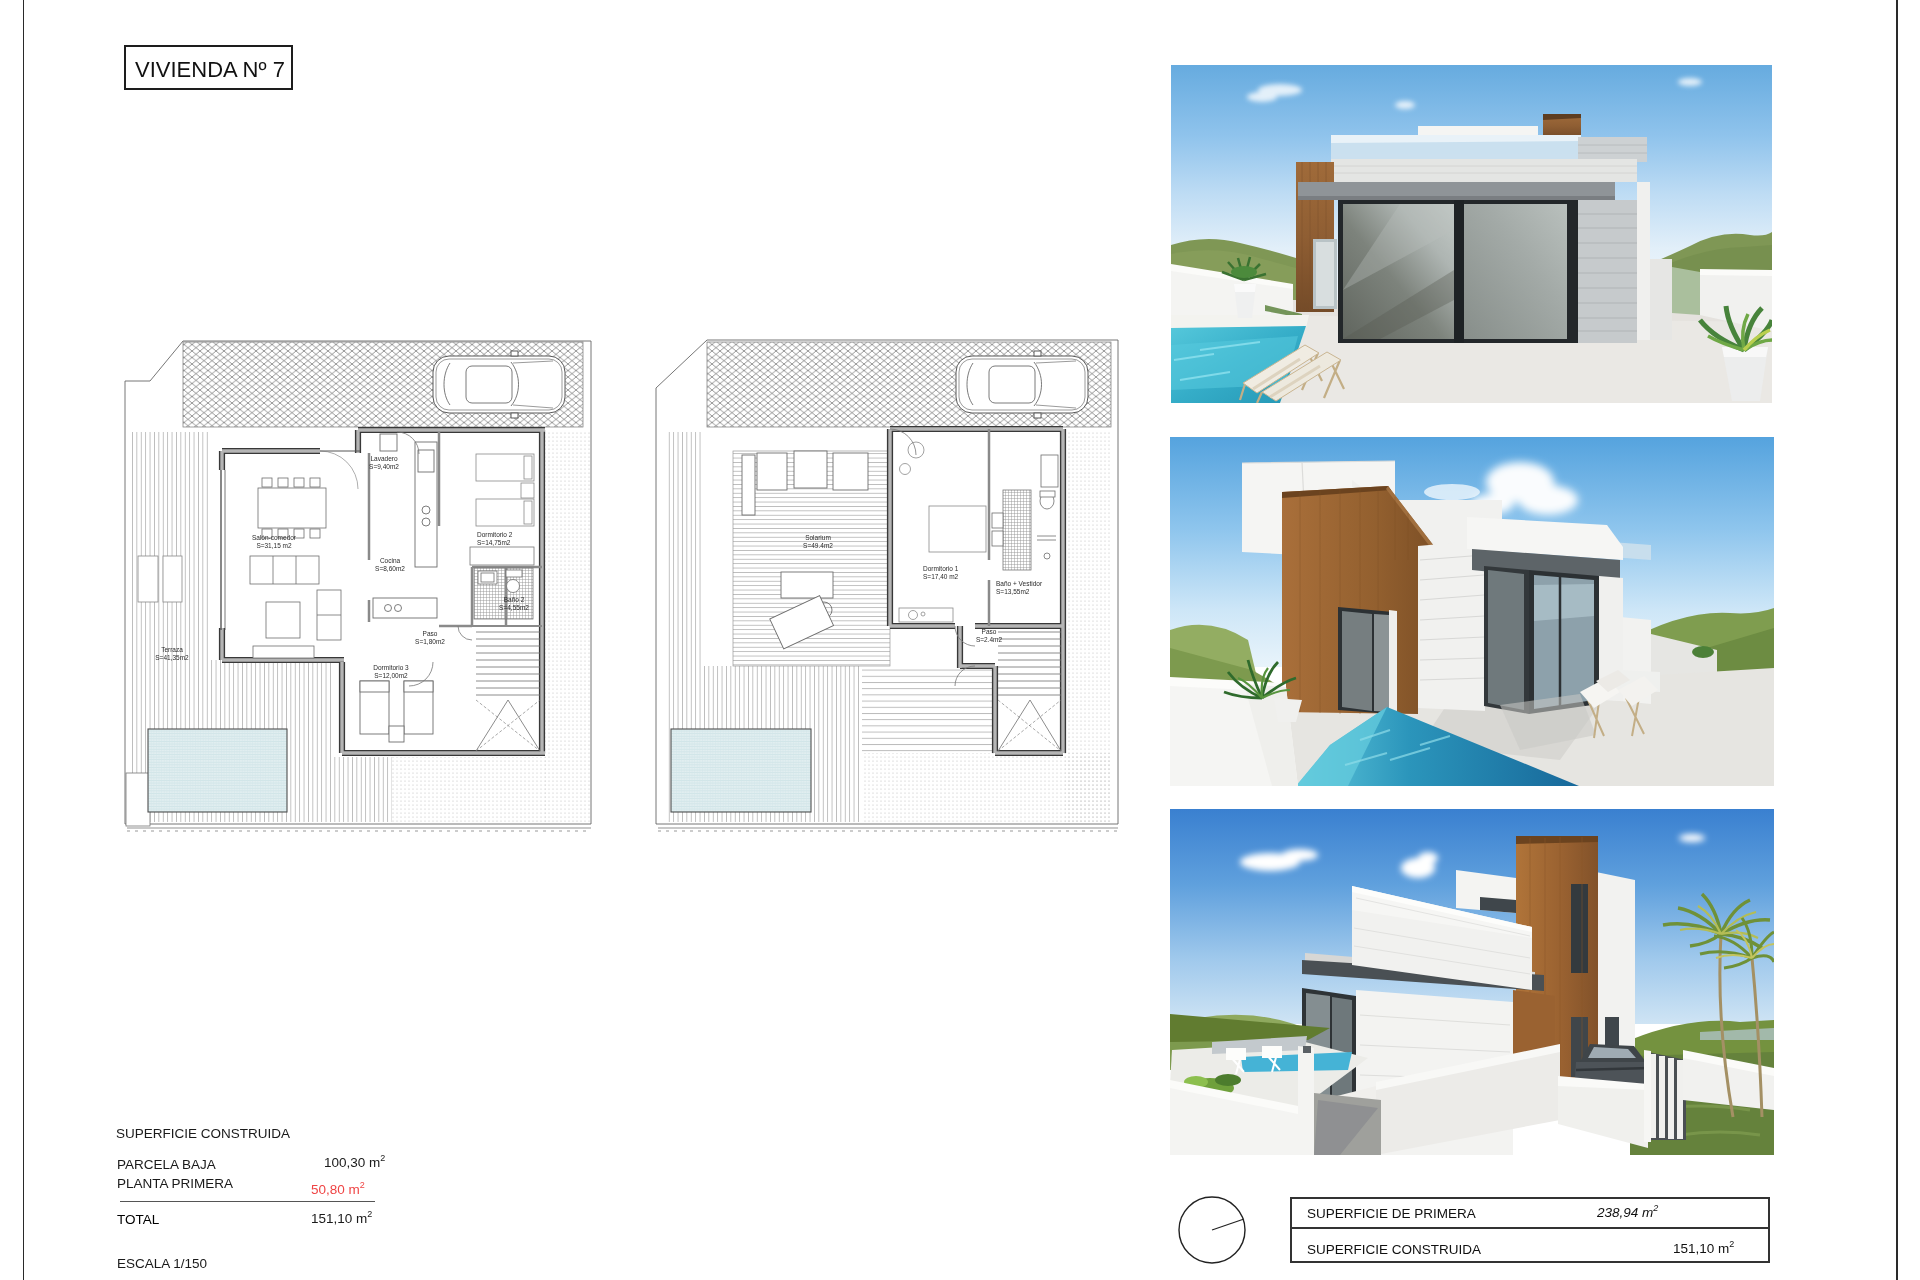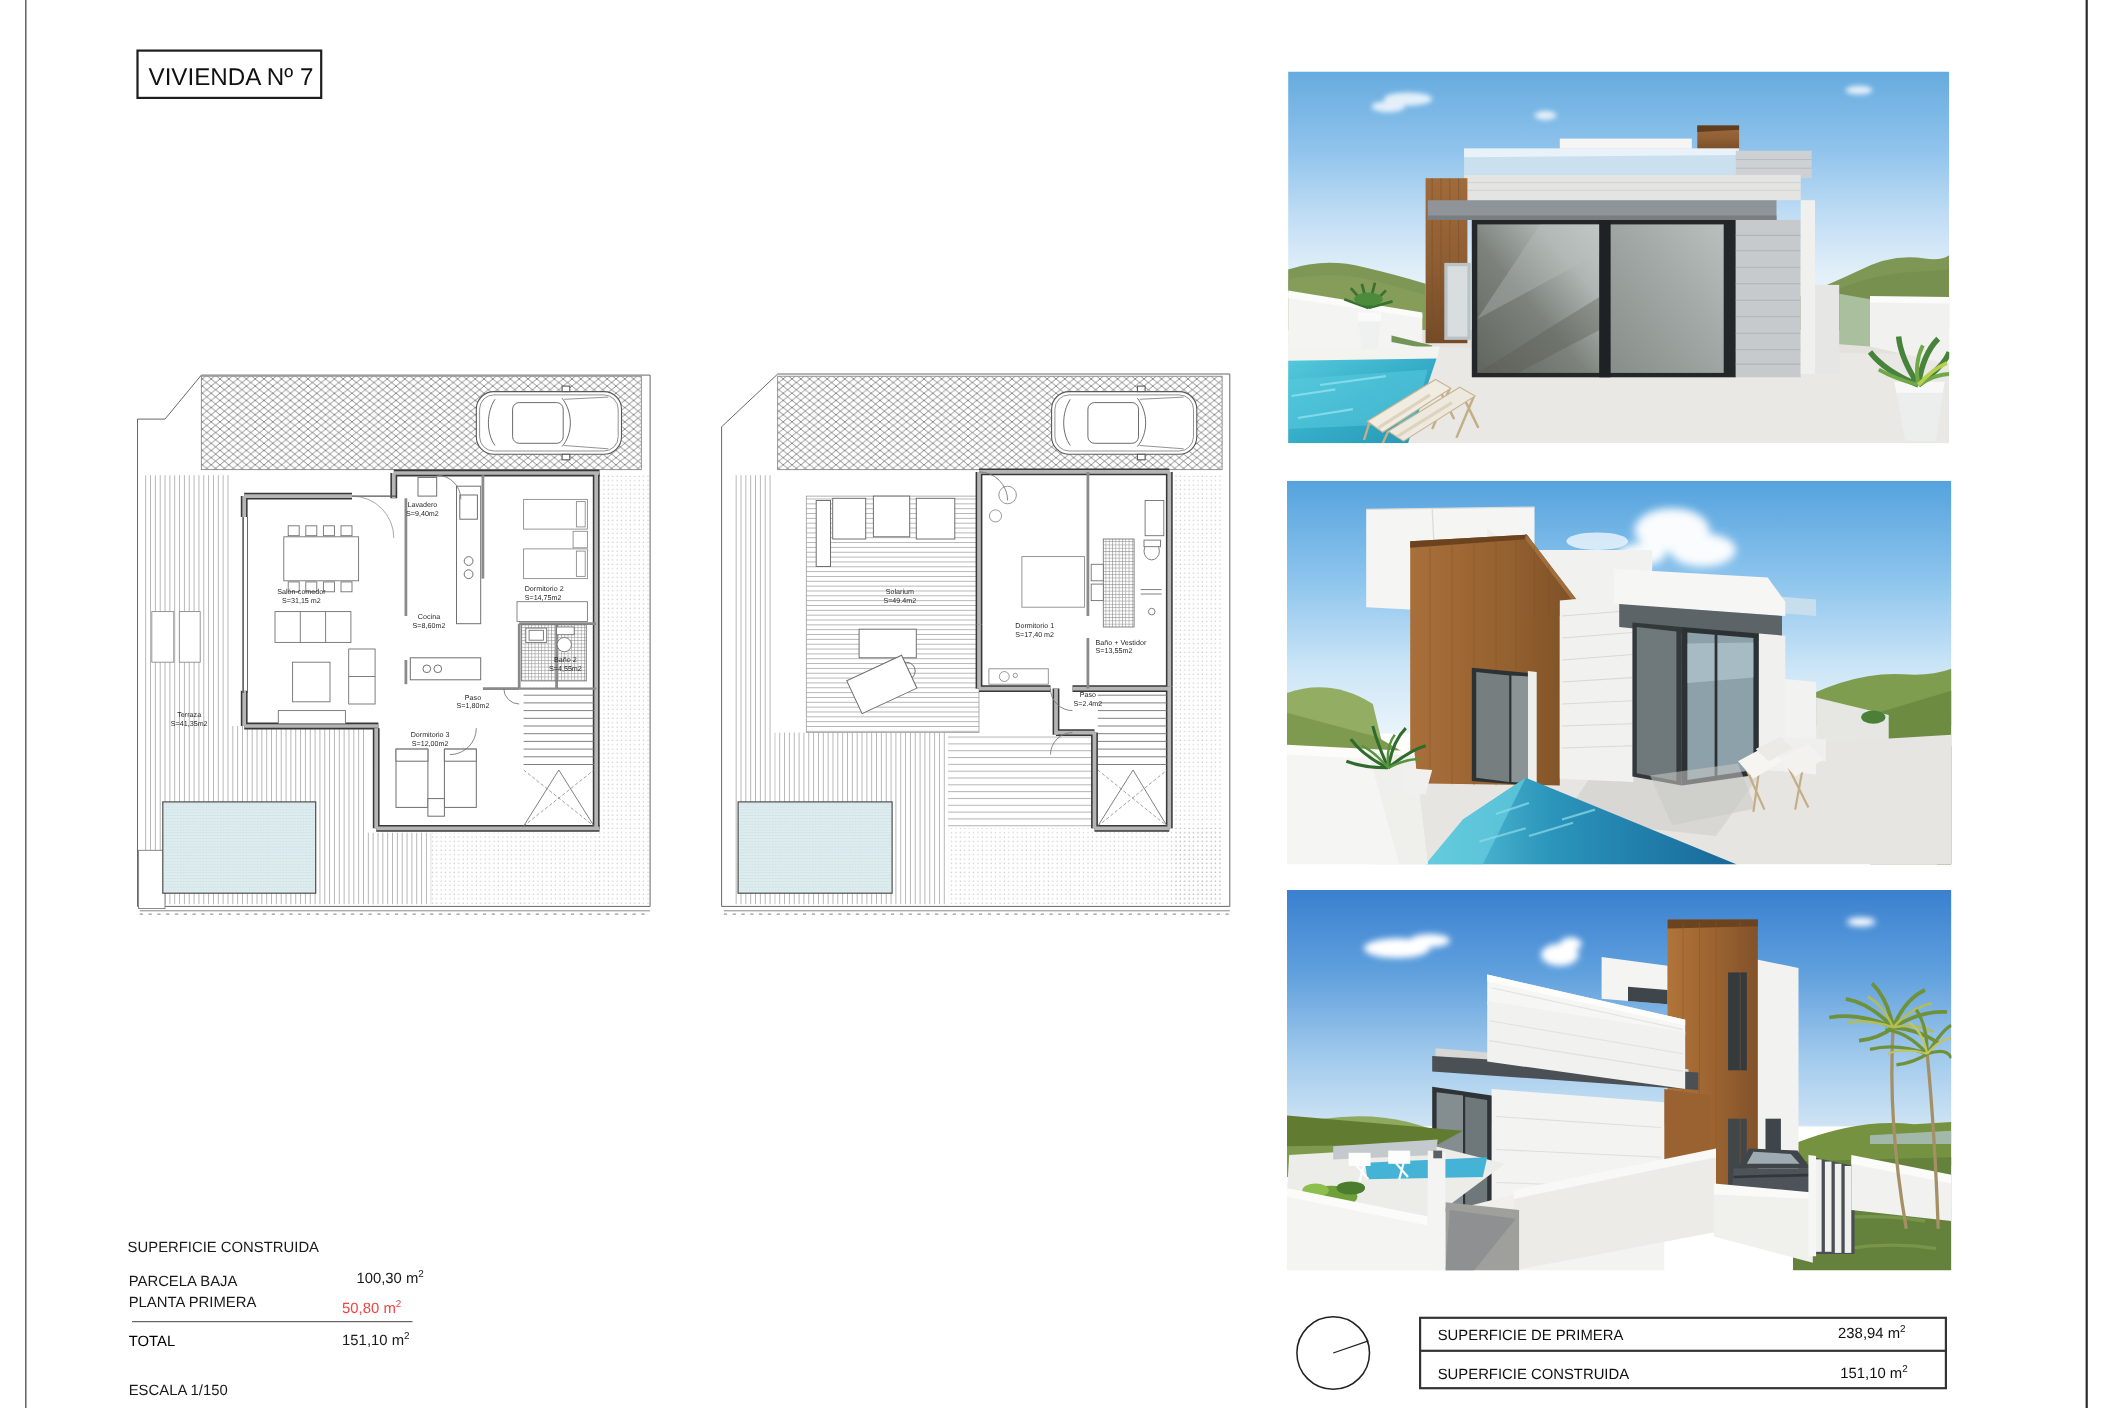--- a/index.html
+++ b/index.html
@@ -677,15 +677,15 @@
 <div class="abs" style="left:117px;top:1256px;font-size:13.5px;color:#1a1a1a;">ESCALA 1/150</div>
 
 <svg class="abs" style="left:1176px;top:1194px" width="76" height="76" viewBox="0 0 76 76">
 <circle cx="36" cy="36" r="33" fill="none" stroke="#222" stroke-width="1.4"></circle>
 <path d="M36 36 L68 25" stroke="#222" stroke-width="1.2" fill="none"></path>
 </svg>
 
 <div class="abs" style="left:1290px;top:1197px;width:480px;height:66px;border:2px solid #333;box-sizing:border-box;"></div>
 <div class="abs" style="left:1290px;top:1227px;width:480px;height:2px;background:#333;"></div>
 <div class="abs" style="left:1307px;top:1206px;font-size:13.5px;color:#111;">SUPERFICIE DE PRIMERA</div>
-<div class="abs" style="left:1671px;top:1203px;font-size:13.5px;color:#111;">238,94 m<sup style="font-size:9px">2</sup></div>
+<div class="abs" style="left:1597px;top:1203px;font-size:13.5px;color:#111;font-style:italic;">238,94 m<sup style="font-size:9px">2</sup></div>
 <div class="abs" style="left:1307px;top:1242px;font-size:13.5px;color:#111;">SUPERFICIE CONSTRUIDA</div>
 <div class="abs" style="left:1673px;top:1239px;font-size:13.5px;color:#111;">151,10 m<sup style="font-size:9px">2</sup></div>
 
 </body></html>

